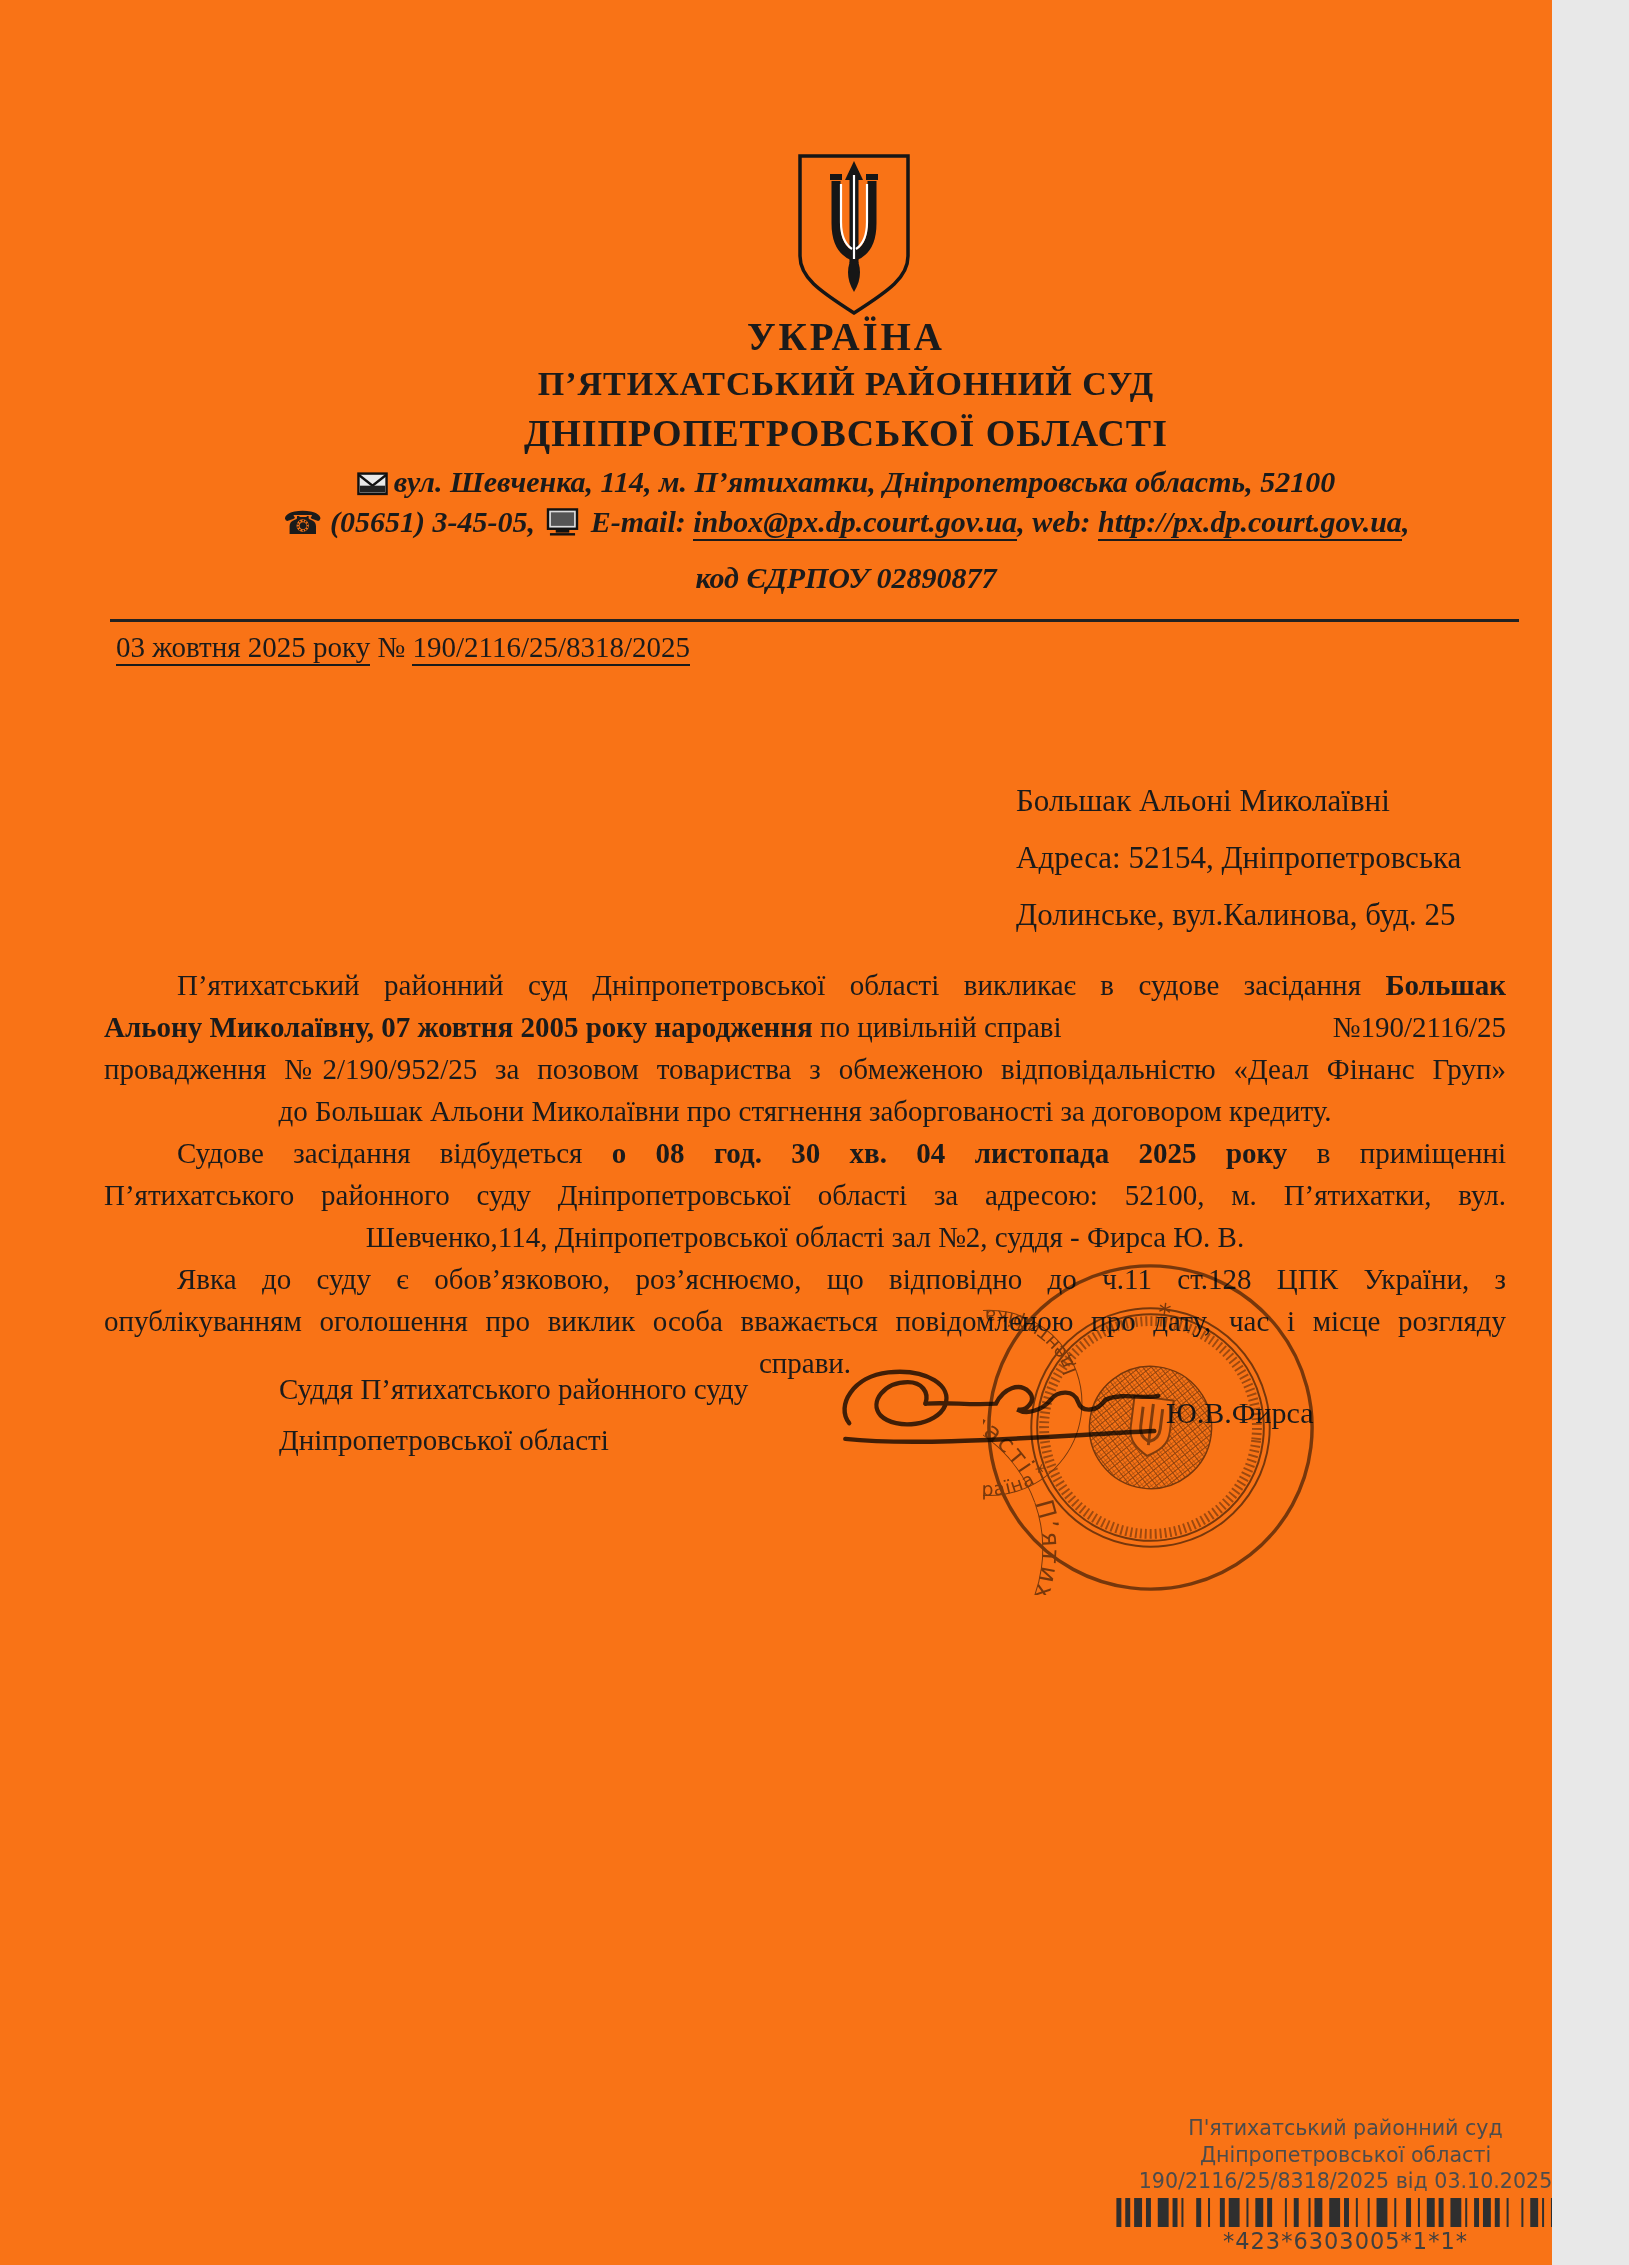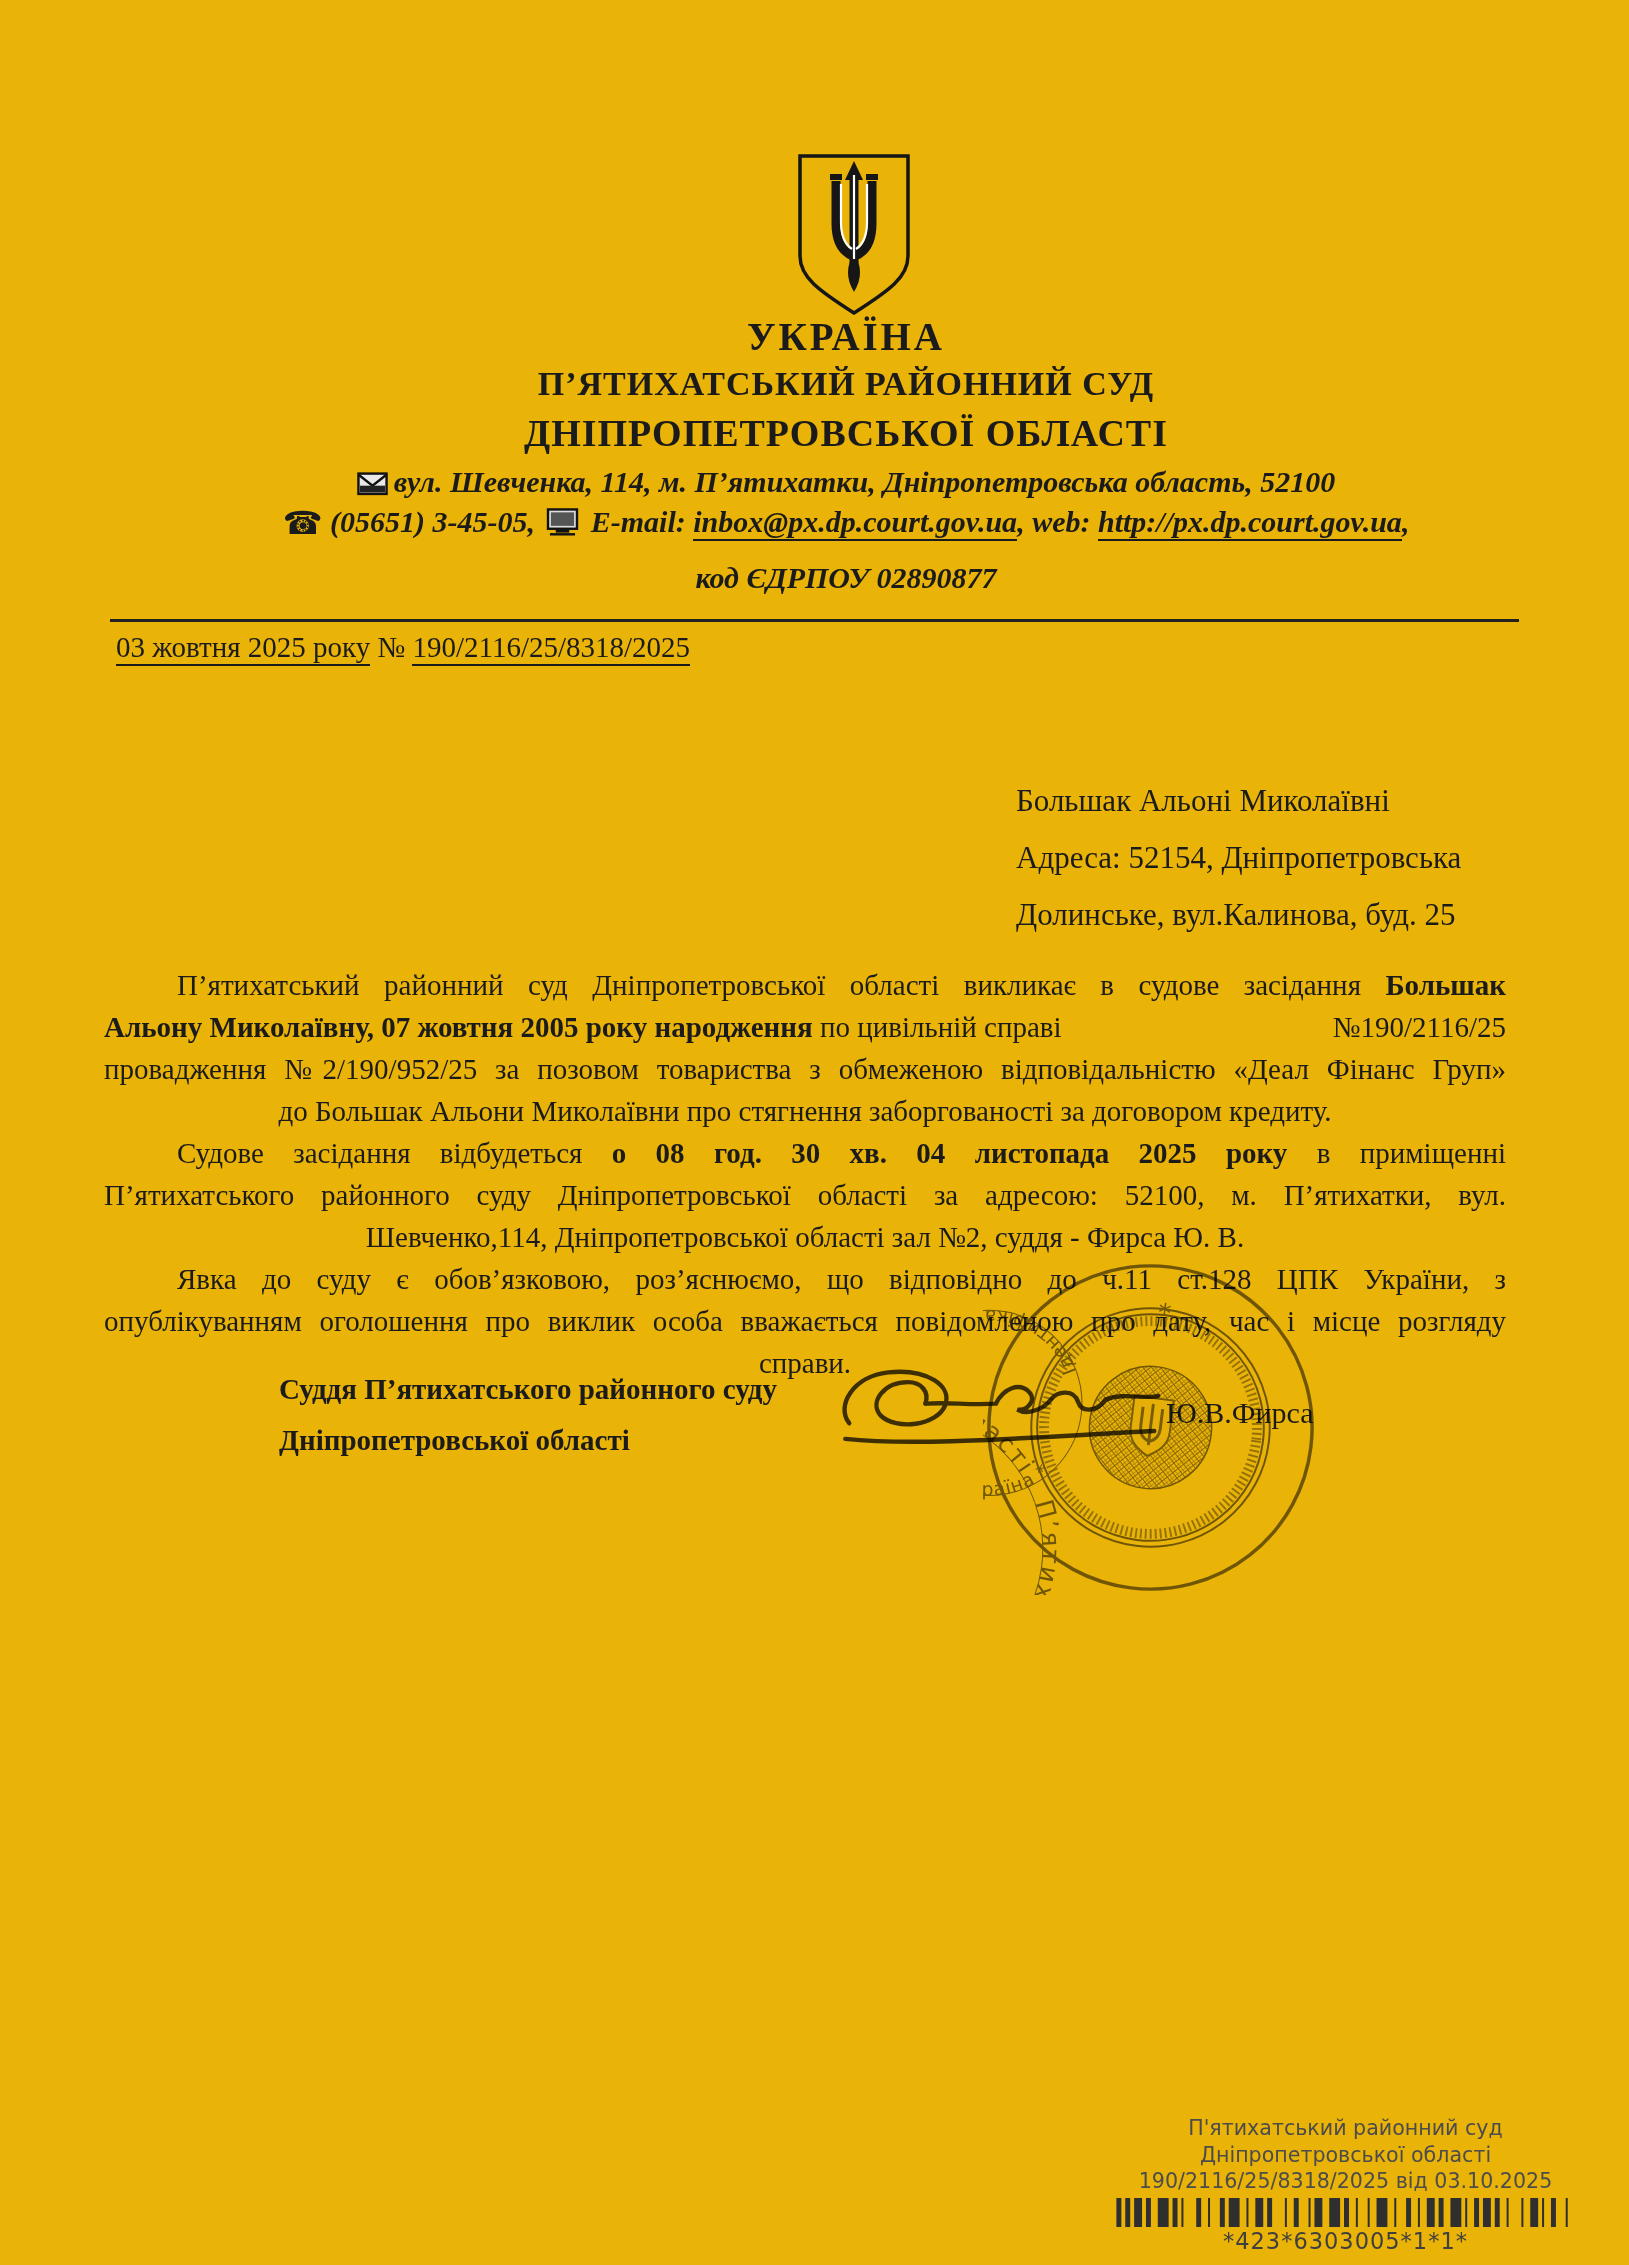--- a/index.html
+++ b/index.html
@@ -1,18 +1,18 @@
 <!DOCTYPE html>
 <html><head>
 <meta charset="utf-8">
 <style>
   html,body{margin:0;padding:0;background:#e8e8e8;}
   .page{
-    position:relative;width:1629px;height:2265px;background:#eab308;
-    font-family:"Liberation Serif", serif;color:#1b1b1b;overflow:hidden;
+    position:relative;width:1513px;height:2265px;background:#f97316;
+    font-family:"Liberation Serif", serif;color:#1b1b1b;overflow:hidden;padding-left:39px;
   }
   .abs{position:absolute;}
   
   .hline{position:absolute;left:145px;width:1402px;text-align:center;}
   .country{top:314px;font-size:39px;font-weight:bold;letter-spacing:2.9px;}
   .court1{top:365px;font-size:34px;font-weight:bold;letter-spacing:1px;}
   .court2{top:411px;font-size:38px;font-weight:bold;letter-spacing:1px;}
   .bi{font-weight:bold;font-style:italic;}
   .addr{top:465px;font-size:30px;}
   .contact{top:504px;font-size:30px;}
@@ -25,21 +25,21 @@
   
   .recipient{position:absolute;left:1016px;top:772px;width:510px;font-size:31px;line-height:57px;}
   
   .bodytxt{position:absolute;left:104px;top:964px;width:1402px;font-size:29px;line-height:42px;}
   .jline{text-align:justify;text-align-last:justify;}
   .lline{text-align:center;}
   .fline{display:flex;justify-content:space-between;}
   .indent{display:inline-block;width:73px;}
   b{font-weight:bold;}
   
-  .sigtitle{position:absolute;left:279px;top:1364px;font-size:29px;line-height:51px;font-weight:bold;}
+  .sigtitle{position:absolute;left:279px;top:1364px;font-size:29px;line-height:51px;}
   .judgename{position:absolute;left:1166px;top:1396px;font-size:30px;}
   .signature{position:absolute;left:831px;top:1345px;mix-blend-mode:multiply;}
   .seal{position:absolute;left:983px;top:1260px;mix-blend-mode:multiply;opacity:.92;}
   
   .footer{
     position:absolute;left:1111px;top:2115px;width:469px;text-align:center;
     font-family:"DejaVu Sans", sans-serif;font-size:20.6px;line-height:26.5px;color:#4c4c4c;
   }
   .footer .code{font-size:22.5px;letter-spacing:1px;margin-top:1px;color:#3f3f3f;}
   .barcode{display:block;margin:3.9px auto 0 auto;}

